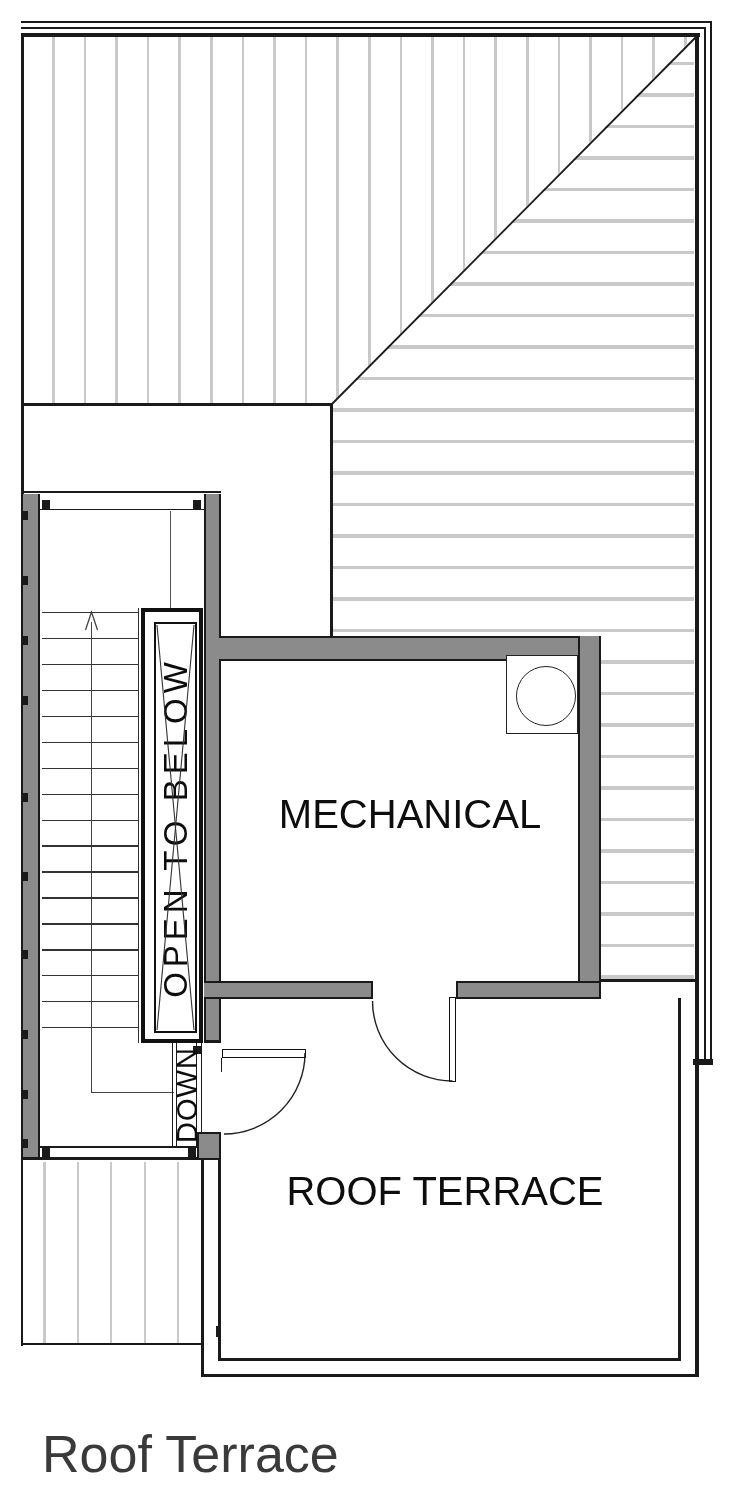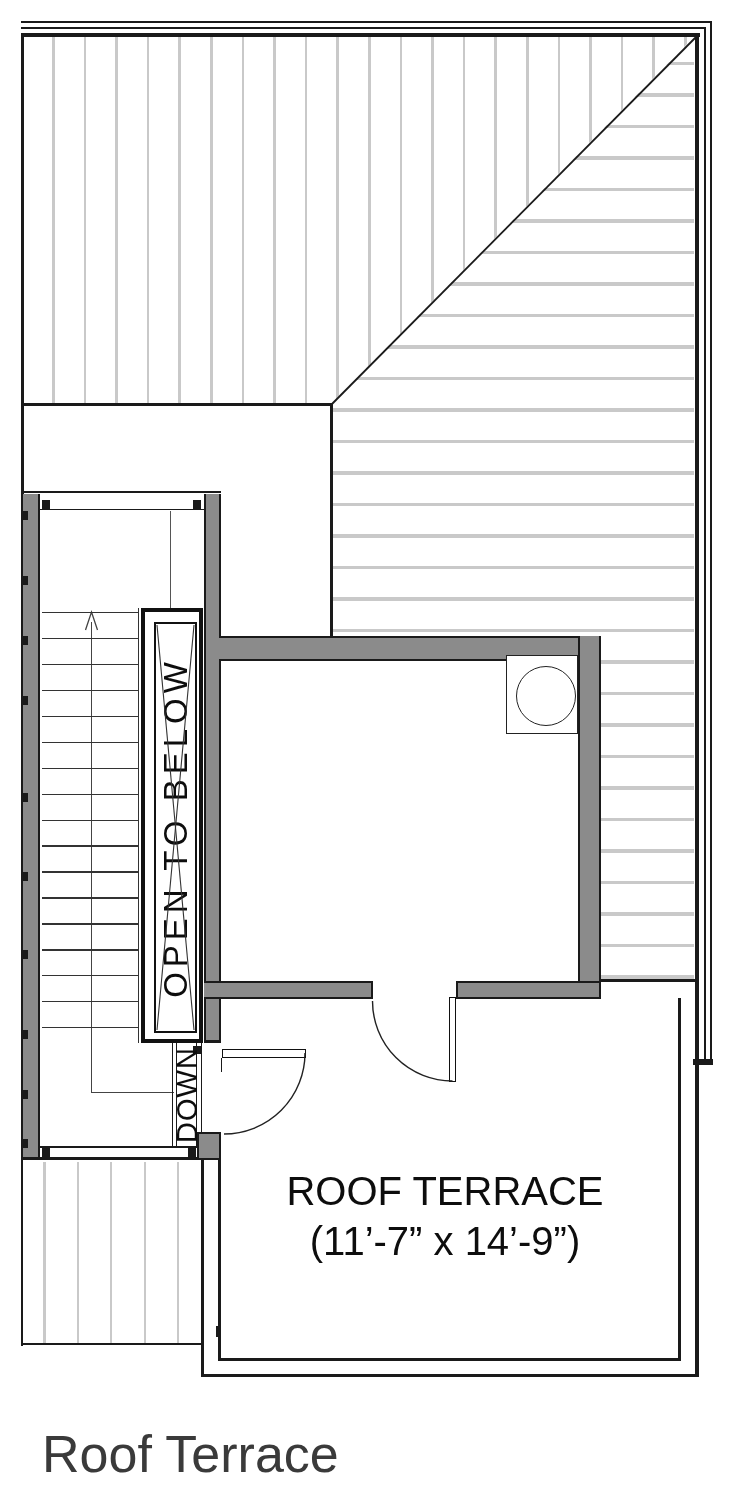--- a/index.html
+++ b/index.html
@@ -75,35 +75,35 @@
   <div class="lbl rot" style="left:135px;top:1081px;width:104px;height:28px;line-height:28px;font-size:29px;letter-spacing:1px;">DOWN</div>
 
   <div class="gw" style="left:219px;top:636px;width:382px;height:25px;border-top:2.5px solid var(--line);border-bottom:2.5px solid var(--line);border-right:2.5px solid var(--line);"></div>
   <div class="gw" style="left:578px;top:636px;width:23px;height:362px;border-left:2.5px solid var(--line);border-right:2.5px solid var(--line);"></div>
   <div class="gw" style="left:204px;top:981px;width:169px;height:18px;border-top:2.5px solid var(--line);border-bottom:2.5px solid var(--line);border-right:2.5px solid var(--line);"></div>
   <div class="gw" style="left:456px;top:981px;width:145px;height:18px;border:2.5px solid var(--line);"></div>
 
   <div class="wh" style="left:506px;top:655px;width:72px;height:79px;border:1.5px solid #222;"></div>
   <div class="wh" style="left:516px;top:666px;width:60px;height:60px;border:1.5px solid #222;border-radius:50%;"></div>
 
+  <div class="lbl" style="left:240px;top:792px;width:340px;font-size:40px;text-align:center;">MECHANICAL</div>
 
   <div class="wh" style="left:222px;top:1049px;width:84px;height:9px;border:1.5px solid #111;"></div>
   <div class="ln" style="left:221px;top:1058px;width:1.3px;height:14px;"></div>
   <div class="wh" style="left:449px;top:997px;width:7px;height:85px;border:1.5px solid #111;"></div>
 
   <div class="ln" style="left:678px;top:998px;width:2.5px;height:362px;"></div>
   <div class="ln" style="left:218px;top:1358px;width:463px;height:2.5px;"></div>
   <div class="ln" style="left:218px;top:1160px;width:2.5px;height:200px;"></div>
   <div class="ln" style="left:201px;top:1160px;width:2.5px;height:217px;"></div>
   <div class="ln" style="left:201px;top:1374px;width:496px;height:2.5px;"></div>
   <div class="ln" style="left:216px;top:1326px;width:5px;height:11px;"></div>
 
   <div class="abs" style="left:250px;top:1166px;width:390px;text-align:center;font-size:40px;line-height:50px;color:#0d0d0d;">
     <div>ROOF TERRACE</div>
-    <div>(11’-7” x 14’-9”)</div>
   </div>
 
   <svg class="ov" width="735" height="1494" viewBox="0 0 735 1494">
     <line x1="331.5" y1="404.5" x2="697.5" y2="35.5" stroke="#1a1a1a" stroke-width="1.8"></line>
     <line x1="157" y1="625" x2="194" y2="1030" stroke="#333" stroke-width="1.1"></line>
     <line x1="194" y1="625" x2="157" y2="1030" stroke="#333" stroke-width="1.1"></line>
     <polyline points="85.5,630 91.5,612 97.5,630" fill="none" stroke="#444" stroke-width="1.3"></polyline>
     <path d="M 305 1053 A 81 81 0 0 1 224 1134" fill="none" stroke="#222" stroke-width="1.4"></path>
     <path d="M 452.5 1081 A 80 80 0 0 1 372.5 1001" fill="none" stroke="#222" stroke-width="1.4"></path>
   </svg>

